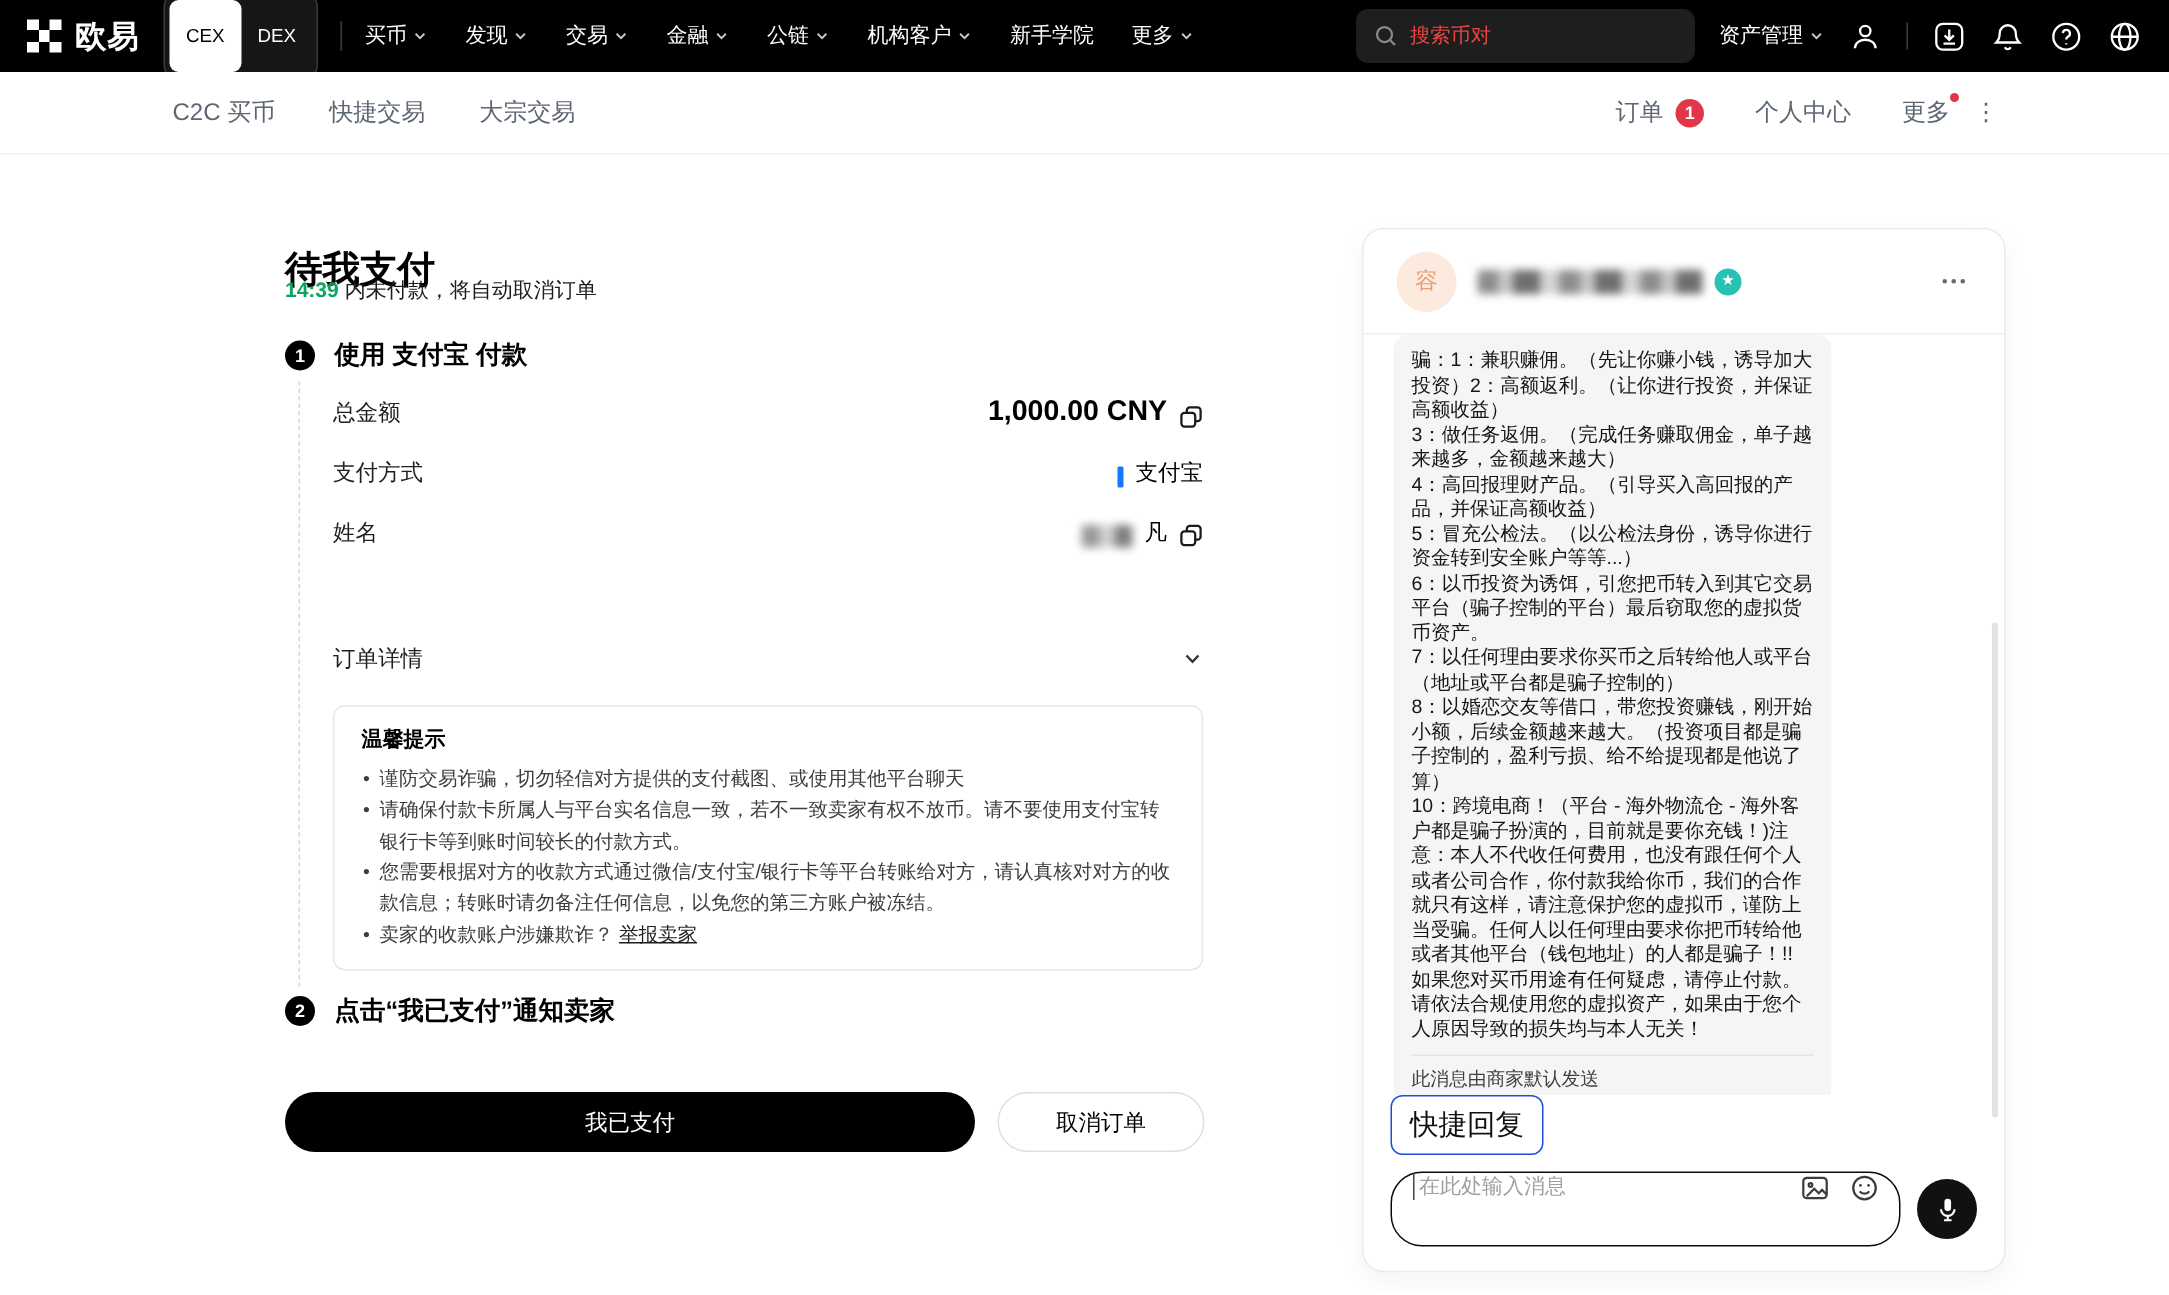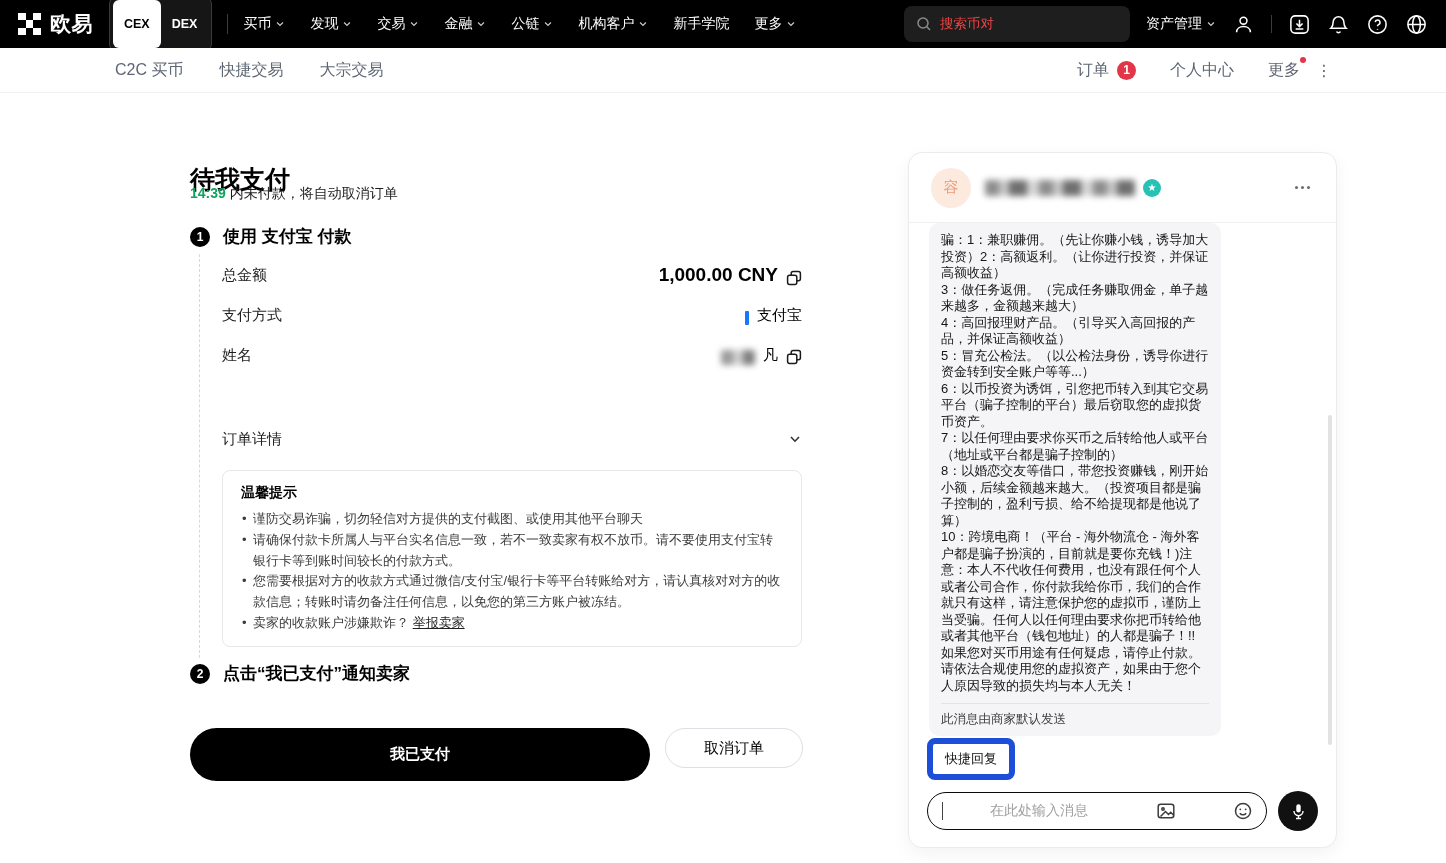--- a/index.html
+++ b/index.html
@@ -8,35 +8,35 @@
   .page{position:relative;width:1446px;height:863px;background:#fff;overflow:hidden;}
 
   
   .topbar{position:absolute;top:0;left:0;width:1446px;height:48px;background:#000;display:flex;align-items:center;padding:0 18px;}
   .brand{display:flex;align-items:center;gap:9px;cursor:pointer;}
   .okx-logo{display:grid;grid-template-columns:repeat(3,1fr);grid-template-rows:repeat(3,1fr);width:23px;height:23px;}
   .okx-logo i{display:block;}
   .okx-logo i.f{background:#fff;}
   .brand-text{color:#fff;font-size:21px;font-weight:700;letter-spacing:.5px;}
   .toggle{display:flex;align-items:center;background:#161616;border:1px solid #3a3a3a;border-radius:8px;padding:3px;margin-left:16px;}
-  .tg{border:none;border-radius:6px;font-size:12.5px;font-weight:700;padding:17px 11px;cursor:pointer;font-family:inherit;}
+  .tg{border:none;border-radius:6px;font-size:12.5px;font-weight:400;padding:17px 11px;cursor:pointer;font-family:inherit;}
   .tg.cex{background:#fff;color:#000;}
   .tg.dex{background:transparent;color:#fff;}
   .vdiv{width:1px;height:20px;background:#3c3c3c;margin:0 15px;}
   .mainmenu{display:flex;align-items:center;gap:25px;}
   .mitem{display:flex;align-items:center;gap:4px;color:#fff;font-size:14px;font-weight:500;cursor:pointer;white-space:nowrap;}
   .chev{width:10px;height:10px;stroke:#c9c9c9;fill:none;stroke-width:1.5;}
   .top-right{margin-left:auto;display:flex;align-items:center;gap:16px;}
   .search{width:226px;height:36px;background:#1e1e1e;border-radius:8px;display:flex;align-items:center;gap:8px;padding:0 12px;cursor:text;}
   .search-ph{color:#ef4444;font-size:13.5px;}
   .ticon{width:23px;height:23px;stroke:#fff;fill:none;stroke-width:1.6;cursor:pointer;flex:none;}
   .tdiv{width:1px;height:18px;background:#3c3c3c;}
 
   
-  .subnav{position:absolute;top:48px;left:0;width:1446px;height:45px;background:#fff;border-bottom:1px solid #eef0f2;display:flex;align-items:center;padding:0 114px 0 115px;}
+  .subnav{position:absolute;top:48px;left:0;width:1446px;height:55px;background:#fff;border-bottom:1px solid #eef0f2;display:flex;align-items:center;padding:0 114px 0 115px;}
   .snav-left{display:flex;align-items:center;gap:36px;}
   .sitem{color:#5d6673;font-size:16px;cursor:pointer;white-space:nowrap;display:flex;align-items:center;gap:8px;}
   .snav-right{margin-left:auto;display:flex;align-items:center;gap:34px;}
   .badge{width:19px;height:19px;border-radius:50%;background:#e23749;color:#fff;font-size:12px;font-weight:700;display:flex;align-items:center;justify-content:center;}
   .more-wrap{position:relative;padding-right:4px;}
   .reddot{position:absolute;top:-3px;right:-2px;width:6px;height:6px;border-radius:50%;background:#e23749;}
   .kebab{color:#5d6673;font-size:16px;margin-left:-22px;cursor:pointer;}
 
   
   .ttl{position:absolute;left:190px;top:146px;font-size:25px;font-weight:700;color:#000;}
@@ -57,41 +57,41 @@
 
   .notice{position:absolute;left:222px;top:470px;width:580px;border:1px solid #e8e8e8;border-radius:8px;padding:13px 18px 12px;}
   .notice-title{font-size:14px;font-weight:700;color:#000;margin-bottom:7px;}
   .nlist{margin:0;padding:0;list-style:none;}
   .nlist li{position:relative;font-size:13px;line-height:1.6;color:#3d3d3d;padding-left:12px;}
   .nlist li::before{content:"•";position:absolute;left:1px;top:0;color:#3d3d3d;}
   .report-link{color:#1f1f1f;text-decoration:underline;cursor:pointer;}
 
   .step2{position:absolute;left:190px;top:662px;display:flex;align-items:center;gap:13px;}
   .step2-sub{position:absolute;left:222px;top:692px;font-size:14px;color:#1e1e1e;}
-  .btn-paid{position:absolute;left:190px;top:728px;width:460px;height:53px;border-radius:40px;background:#000;color:#fff;border:none;font-size:15px;font-weight:700;cursor:pointer;font-family:inherit;}
+  .btn-paid{position:absolute;left:190px;top:728px;width:460px;height:40px;border-radius:40px;background:#000;color:#fff;border:none;font-size:15px;font-weight:400;cursor:pointer;font-family:inherit;}
   .btn-cancel{position:absolute;left:665px;top:728px;width:138px;height:40px;border-radius:40px;background:#fff;color:#000;border:1px solid #dcdfe3;font-size:15px;cursor:pointer;font-family:inherit;}
 
   
   .chat{position:absolute;left:908px;top:152px;width:429px;height:696px;border:1px solid #ebebeb;border-radius:14px;background:#fff;box-shadow:0 6px 18px rgba(0,0,0,.05);display:flex;flex-direction:column;overflow:hidden;}
   .chat-head{height:70px;flex:none;display:flex;align-items:center;padding:0 22px;border-bottom:1px solid #f0f0f0;}
   .avatar{width:40px;height:40px;border-radius:50%;background:#fceadf;color:#e89b77;font-size:15px;display:flex;align-items:center;justify-content:center;flex:none;}
   .mname{width:150px;height:16px;margin-left:14px;border-radius:2px;filter:blur(3px);background:repeating-linear-gradient(90deg,#8d8d8d 0 14px,#c6c6c6 14px 24px,#6f6f6f 24px 42px,#d5d5d5 42px 54px);}
   .vbadge{width:18px;height:18px;border-radius:50%;background:#27c2b4;color:#fff;font-size:10px;display:flex;align-items:center;justify-content:center;margin-left:8px;flex:none;}
   .hmenu{margin-left:auto;display:flex;gap:3px;cursor:pointer;padding:4px;}
   .hmenu i{width:3px;height:3px;border-radius:50%;background:#6b6b6b;}
   .chat-body{flex:1;padding:14px 20px 0;overflow:hidden;position:relative;}
   .bubble{width:292px;background:#f5f5f7;border-radius:10px;padding:9px 12px 8px;margin-top:-14px;}
   .msg{font-size:13px;line-height:16.5px;color:#161616;white-space:pre-line;}
   .bubble-div{border-top:1px solid #e3e3e5;margin:9px 0 7px;}
   .msg-note{font-size:12.5px;color:#404040;}
   .chat-scroll{position:absolute;right:4px;top:262px;width:4px;height:330px;border-radius:2px;background:#e2e2e2;cursor:pointer;}
   .chat-foot{flex:none;padding:0 18px 16px;}
-  .quick{display:inline-block;border:6px solid #1d4ed8;border-radius:8px;padding:6px 12px;font-size:13px;color:#111;cursor:pointer;margin-bottom:11px;}
+  .quick{display:inline-block;border:1px solid #1d4ed8;border-radius:8px;padding:6px 12px;font-size:19px;color:#111;cursor:pointer;margin-bottom:11px;}
   .inrow{display:flex;align-items:center;gap:11px;}
-  .inputbox{width:342px;height:38px;border:1.5px solid #0a0a0a;border-radius:21px;display:flex;align-items:center;padding:0 13px 0 14px;cursor:text;gap:44px;}
+  .inputbox{width:342px;height:50px;border:1.5px solid #0a0a0a;border-radius:21px;display:flex;align-items:flex-start;padding:0 13px 0 14px;cursor:text;}
   .caret{width:1px;height:18px;background:#444;margin-right:3px;flex:none;}
   .in-ph{flex:1;color:#a0a0a0;font-size:14px;}
   .inic{width:20px;height:20px;stroke:#3c3c3c;fill:none;stroke-width:1.5;cursor:pointer;flex:none;margin-left:13px;}
   .mic-btn{width:40px;height:40px;border-radius:50%;background:#111;border:none;display:flex;align-items:center;justify-content:center;cursor:pointer;flex:none;}
 </style>
 </head>
 <body>
 
 <div class="page">
 

